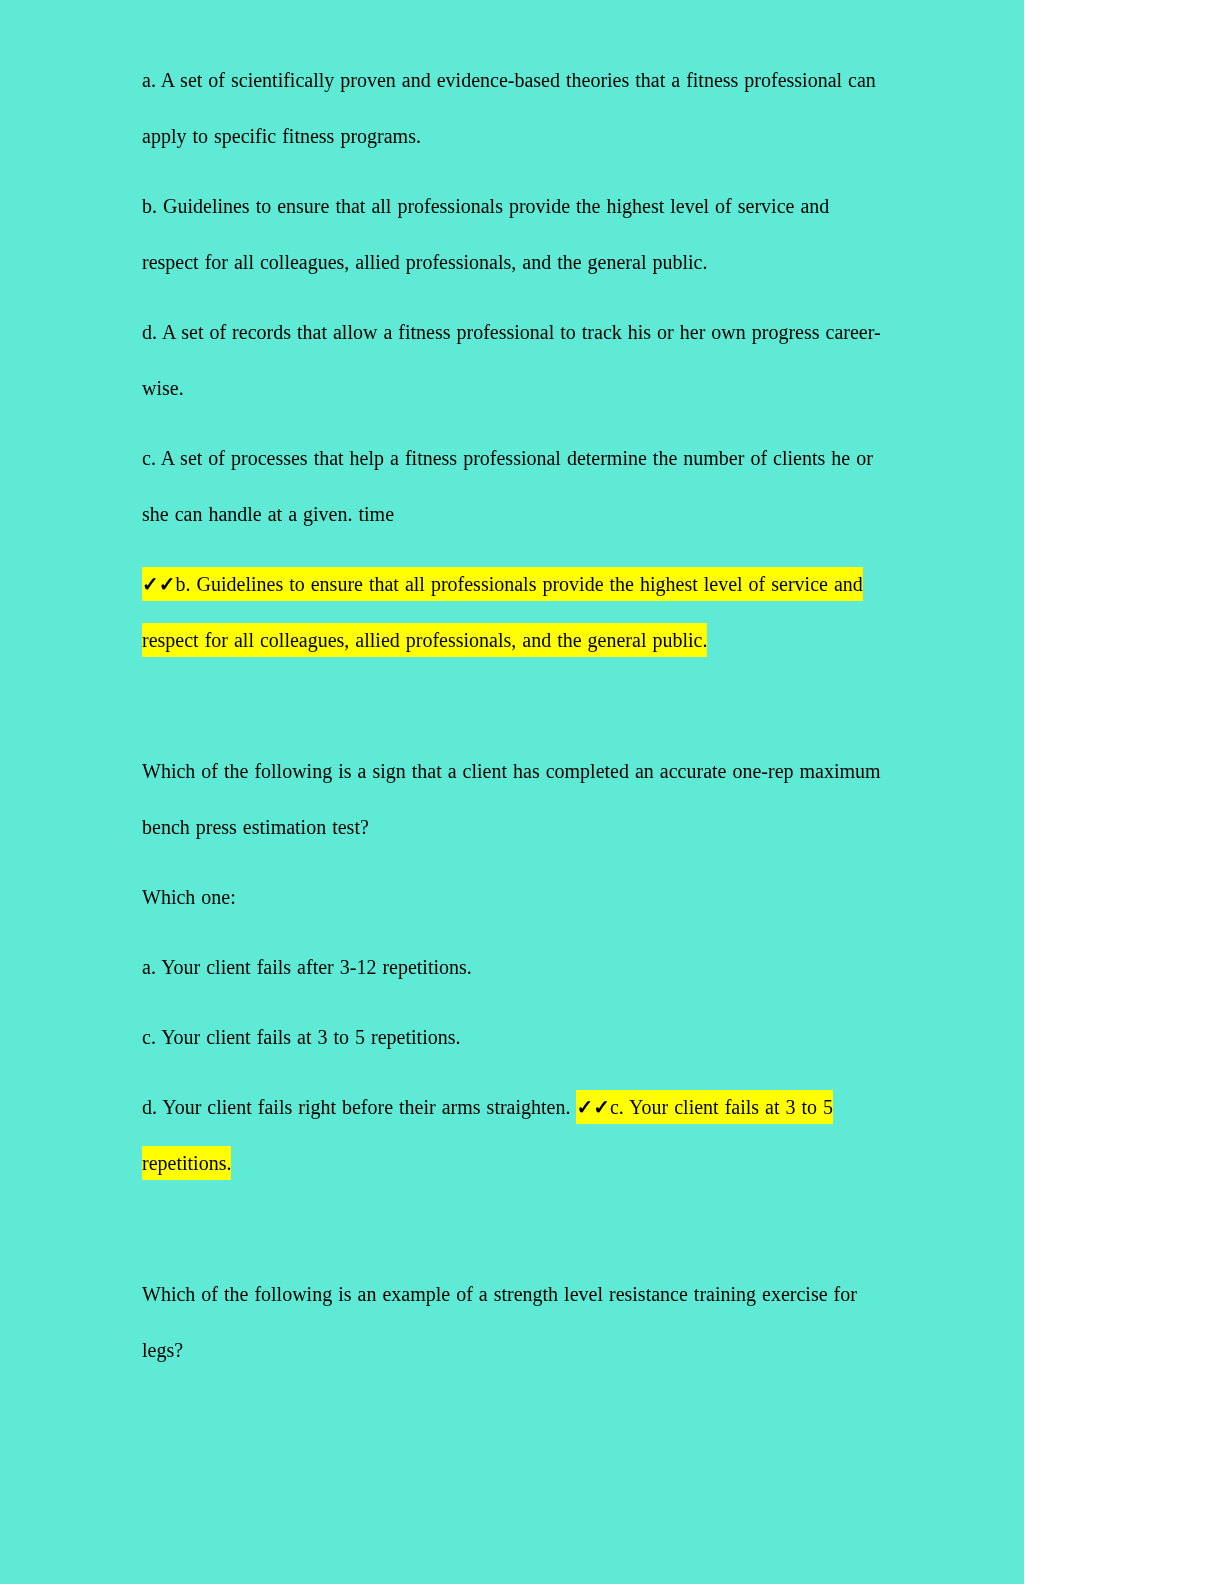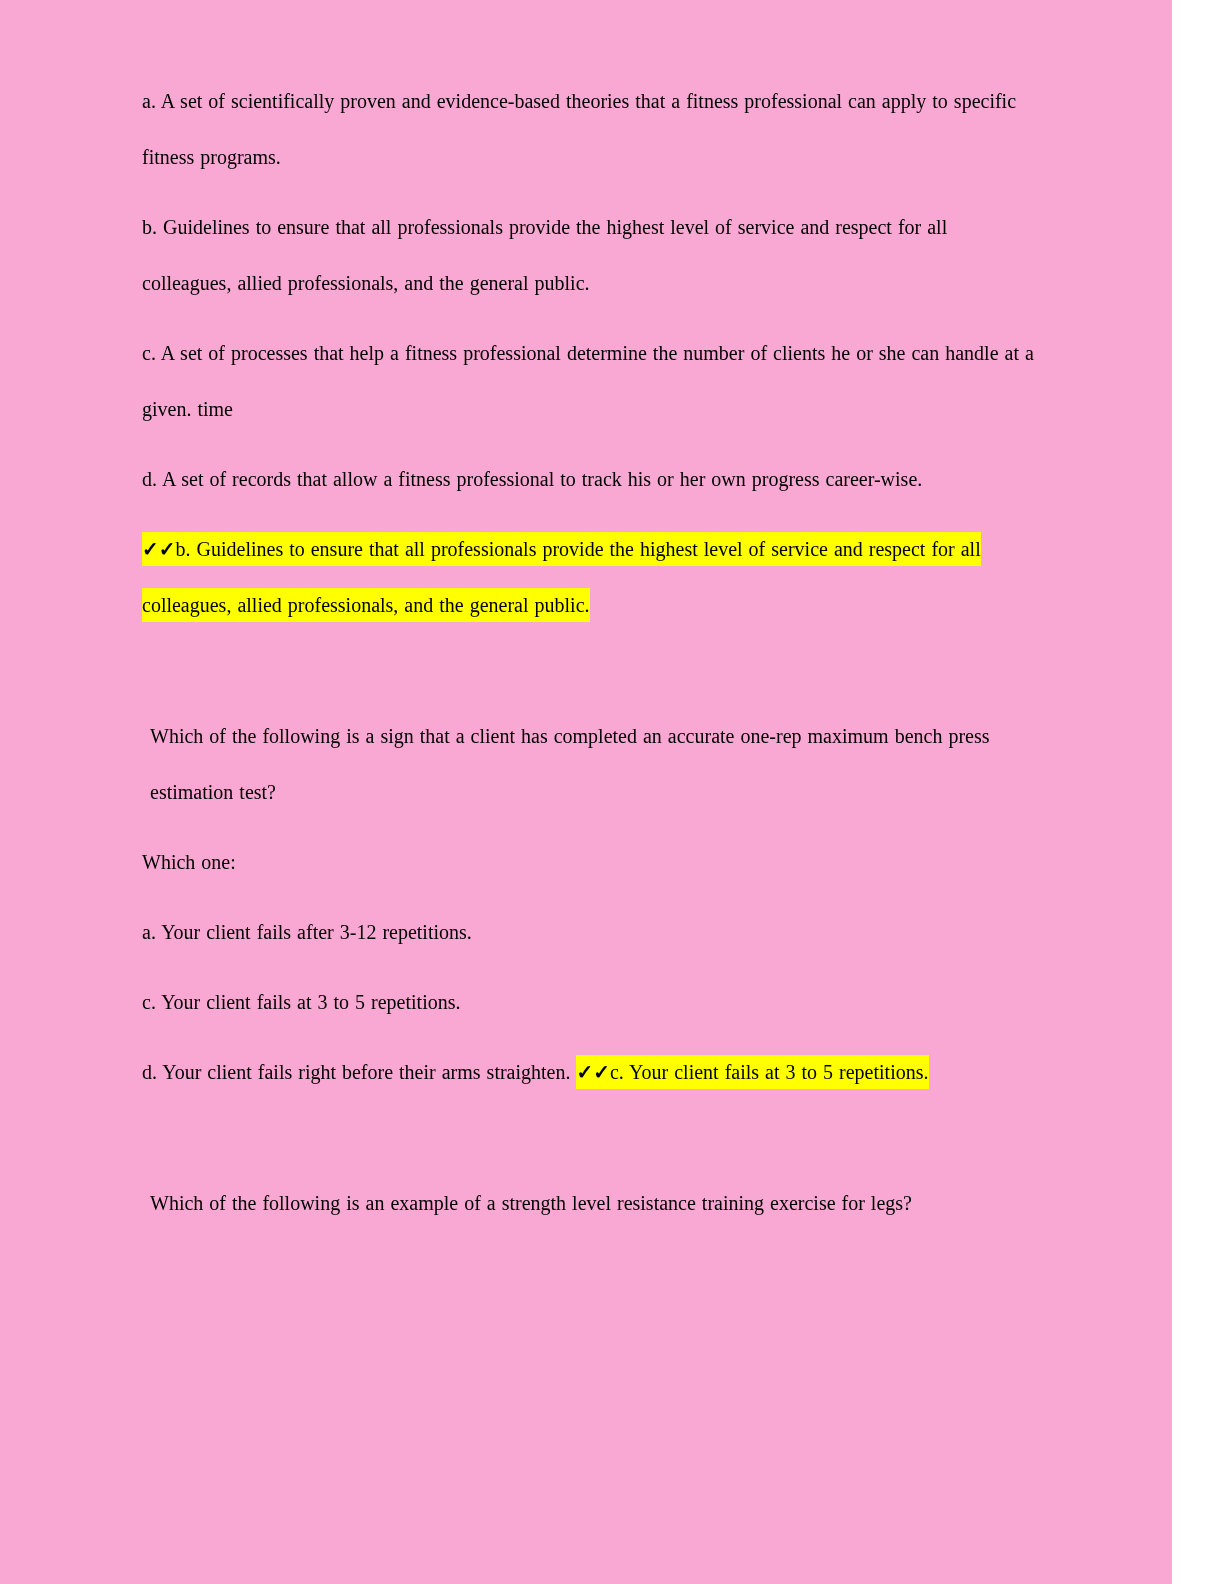--- a/index.html
+++ b/index.html
@@ -8,35 +8,34 @@
   }
   body {
     width: 1224px;
     height: 1584px;
     background: #ffffff;
     color: #000000;
     font-family: "Liberation Serif", serif;
   }
   .page {
     box-sizing: border-box;
-    width: 1172px;
+    width: 1024px;
     min-height: 1584px;
-    padding: 73px 138px 60px 142px;
-    background: #f9a8d4;
+    padding: 52px 138px 60px 142px;
+    background: #5eead4;
   }
   .para {
     margin: 0 0 14px 0;
     font-size: 20px;
     line-height: 56px;
     text-align: left;
     word-spacing: 1px;
   }
   .para.gap {
     margin-top: 75px;
-    margin-left: 8px;
   }
   .seg-text {
     color: var(--text-color, #000000);
   }
   .seg-check {
     background: var(--highlight-color, #ffff00);
     color: var(--check-color, #000000);
     font-weight: bold;
     padding: 6px 0;
   }
@@ -46,22 +45,22 @@
     box-decoration-break: clone;
     -webkit-box-decoration-break: clone;
   }
 </style>
 </head>
 <body style="background: rgb(255, 255, 255);">
 
 <main class="page">
     <p class="para"><span class="seg-text">a. A set of scientifically proven and evidence-based theories that a fitness professional can apply to specific fitness programs.</span></p>
     <p class="para"><span class="seg-text">b. Guidelines to ensure that all professionals provide the highest level of service and respect for all colleagues, allied professionals, and the general public.</span></p>
+    <p class="para"><span class="seg-text">d. A set of records that allow a fitness professional to track his or her own progress career-wise.</span></p>
     <p class="para"><span class="seg-text">c. A set of processes that help a fitness professional determine the number of clients he or she can handle at a given. time</span></p>
-    <p class="para"><span class="seg-text">d. A set of records that allow a fitness professional to track his or her own progress career-wise.</span></p>
     <p class="para"><span class="seg-check">✓✓</span><span class="seg-highlight">b. Guidelines to ensure that all professionals provide the highest level of service and respect for all colleagues, allied professionals, and the general public.</span></p>
     <p class="para gap"><span class="seg-text">Which of the following is a sign that a client has completed an accurate one-rep maximum bench press estimation test?</span></p>
     <p class="para"><span class="seg-text">Which one:</span></p>
     <p class="para"><span class="seg-text">a. Your client fails after 3-12 repetitions.</span></p>
     <p class="para"><span class="seg-text">c. Your client fails at 3 to 5 repetitions.</span></p>
     <p class="para"><span class="seg-text">d. Your client fails right before their arms straighten. </span><span class="seg-check">✓✓</span><span class="seg-highlight">c. Your client fails at 3 to 5 repetitions.</span></p>
     <p class="para gap"><span class="seg-text">Which of the following is an example of a strength level resistance training exercise for legs?</span></p>
   </main>
 
 </body></html>

